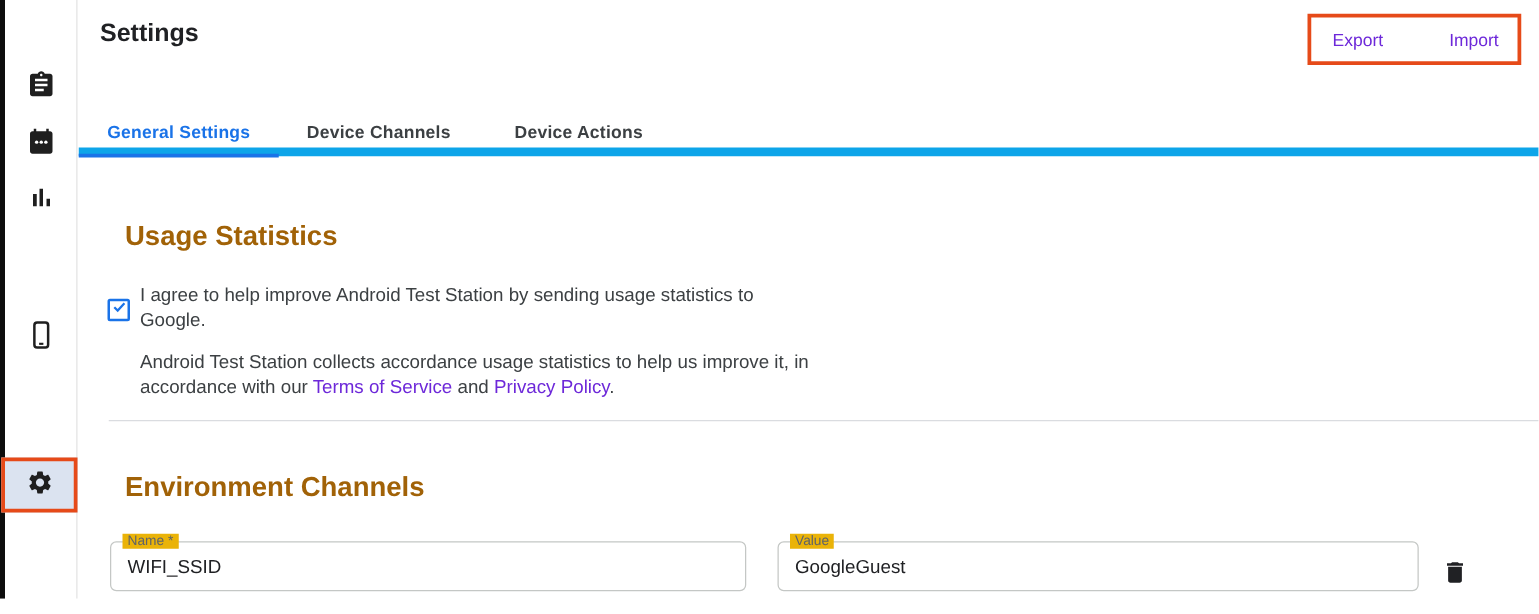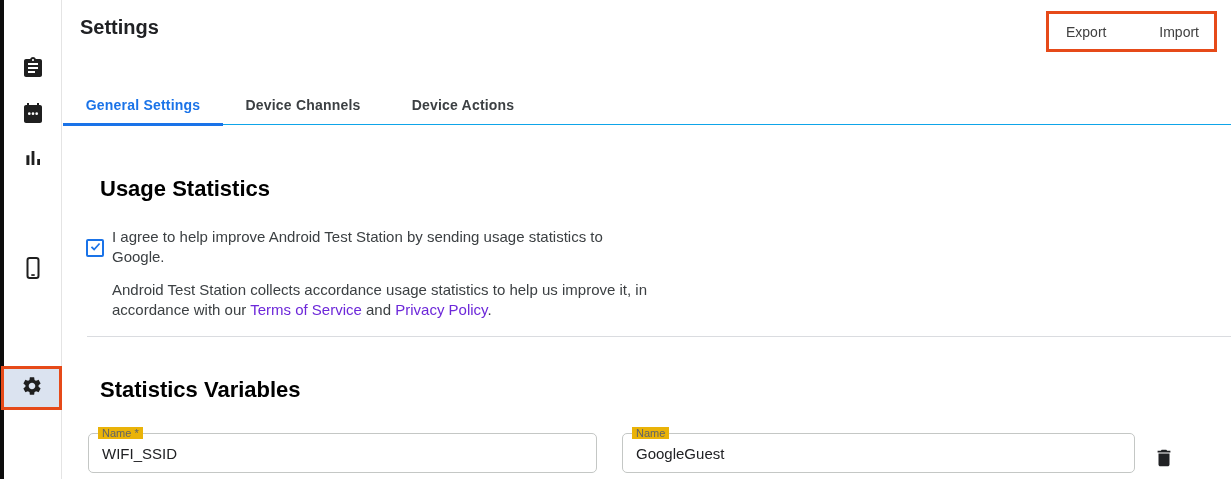--- a/index.html
+++ b/index.html
@@ -19,31 +19,31 @@
      background:#dbe3f0; border:3px solid #e64a19; display:flex; align-items:center; justify-content:center; cursor:pointer; }
   .side-item-settings svg { width:22px; height:22px; }
 
   
   .main { position:absolute; left:63px; top:0; width:1168px; height:484px; }
   .page-title { position:absolute; left:17px; top:16px; font-size:20px; color:#202124; }
 
   .annotation-box { position:absolute; top:11px; right:14px; width:171px; height:41px;
      border:3px solid #e64a19; display:flex; align-items:center; justify-content:space-between;
      padding:0 15px 0 17px; background:#fff; }
-  .hdr-link { font-size:14px; color:#404040; text-decoration:none; cursor:pointer; }
+  .hdr-link { font-size:14px; color:#6d28d9; text-decoration:none; cursor:pointer; }
 
   
-  .tabbar { position:absolute; left:0; top:85px; width:1168px; height:40px; border-bottom:1px solid #0ea5e9; display:flex; }
+  .tabbar { position:absolute; left:0; top:85px; width:1168px; height:40px; border-bottom:7px solid #0ea5e9; display:flex; }
   .tab { position:relative; width:160px; height:40px; display:flex; align-items:center; justify-content:center;
      font-size:14px; font-weight:bold; color:#3c4043; letter-spacing:.2px; cursor:pointer; }
   .tab.active { color:#1a73e8; }
   .tab.active::after { content:""; position:absolute; left:0; right:0; bottom:-1px; height:3px; background:#1a73e8; }
 
   
-  .section-heading { position:absolute; font-size:22px; color:#000000; }
+  .section-heading { position:absolute; font-size:22px; color:#a16207; }
   .h-usage { left:37px; top:176px; }
   .checkbox { position:absolute; left:23px; top:239px; width:18px; height:18px; border:2px solid #1a73e8;
      border-radius:2px; background:#fff; cursor:pointer; display:flex; align-items:center; justify-content:center; }
   .checkbox svg { width:13px; height:13px; }
   .agree-text { position:absolute; left:49px; top:227px; font-size:15px; line-height:20px; color:#3c4043; }
   .info-text  { position:absolute; left:49px; top:280px; font-size:15px; line-height:20px; color:#3c4043; }
   .text-link { color:#6d28d9; text-decoration:none; cursor:pointer; }
 
   .divider { position:absolute; left:24px; top:336px; width:1144px; height:1px; background:#dadce0; }
 
@@ -122,28 +122,28 @@
       <div>I agree to help improve Android Test Station by sending usage statistics to</div>
       <div>Google.</div>
     </div>
     <div class="info-text">
       <div>Android Test Station collects accordance usage statistics to help us improve it, in</div>
       <div><span>accordance with our </span><a class="text-link">Terms of Service</a><span> and </span><a class="text-link">Privacy Policy</a><span>.</span></div>
     </div>
 
     <div class="divider"></div>
 
-    <h2 class="section-heading h-env">Statistics Variables</h2>
+    <h2 class="section-heading h-env">Environment Channels</h2>
 
     <div class="field field-name">
       <span class="field-label">Name *</span>
       <input type="text" value="WIFI_SSID" style="">
     </div>
     <div class="field field-value">
-      <span class="field-label">Name</span>
+      <span class="field-label">Value</span>
       <input type="text" value="GoogleGuest" style="">
     </div>
     <button class="delete-btn">
       <span><svg viewBox="0 0 24 24" fill="#202124">
             <path d="M6 19c0 1.1.9 2 2 2h8c1.1 0 2-.9 2-2V7H6v12zM19 4h-3.5l-1-1h-5l-1 1H5v2h14V4z"></path>
           </svg></span>
     </button>
   </main>
 
   <div class="edge-bottom"></div>

